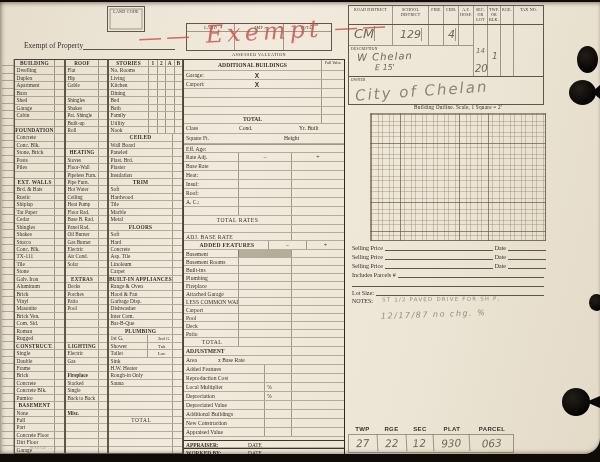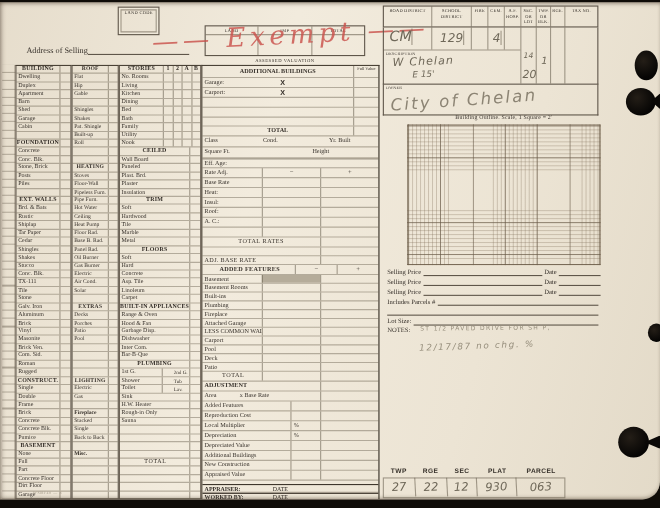--- a/index.html
+++ b/index.html
@@ -128,21 +128,21 @@
     <div class="vb">
       <span></span>
       <span></span>
       <span></span>
     </div>
   </div>
   <div class="abs" id="val-caption">ASSESSED VALUATION</div>
   <div class="abs" id="exempt">Exempt</div>
 
   <div class="abs" id="address">
-    <span>Address of Selling</span>
+    <span>Exempt of Property</span>
     <span class="uline"></span>
   </div>
 
   <div class="abs" id="district">
     <div class="drow" id="dhead">
       <span style="width:44px">ROAD DISTRICT</span>
       <span style="width:36px">SCHOOL DISTRICT</span>
       <span style="width:15px">FIRE</span>
       <span style="width:15px">CEM.</span>
       <span style="width:15px">A.F. HOSP.</span>

